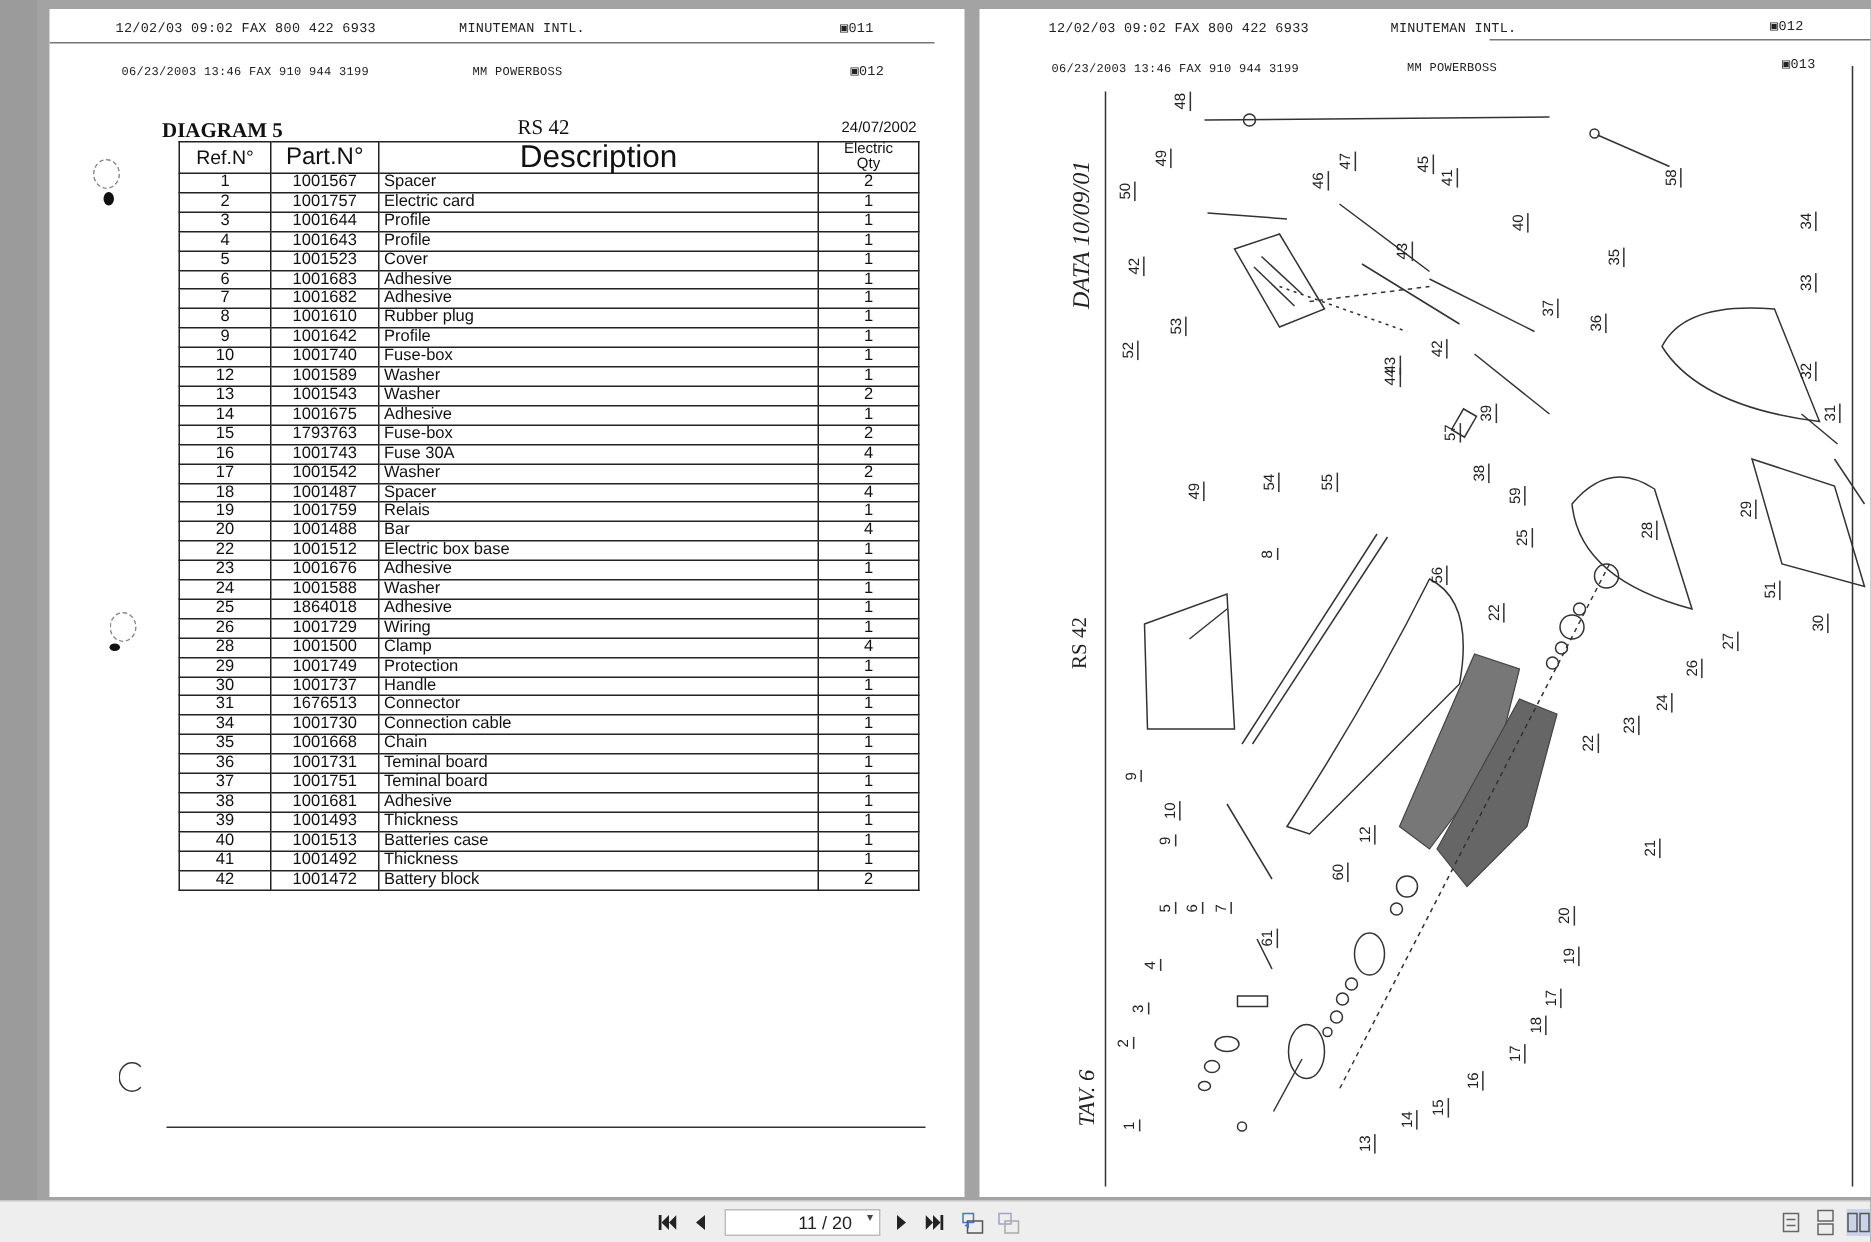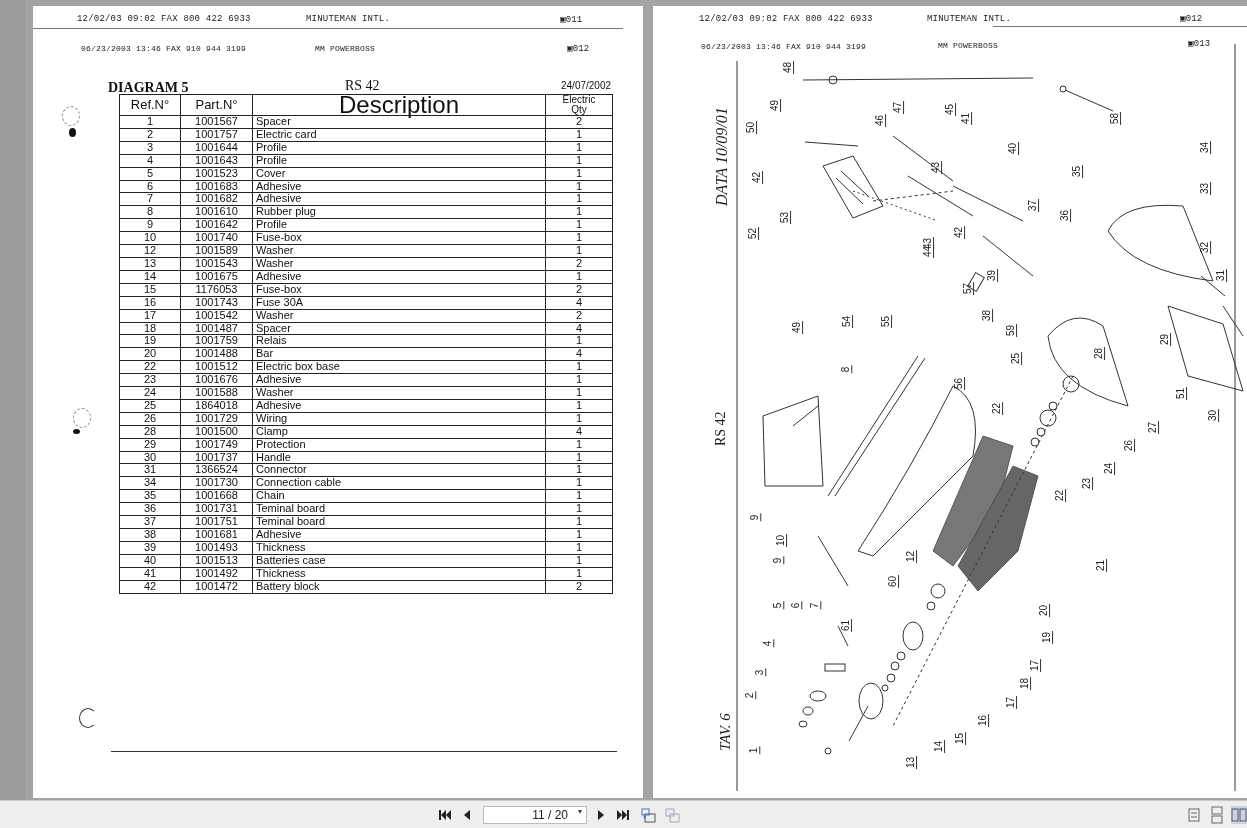--- a/index.html
+++ b/index.html
@@ -10,22 +10,22 @@
   .page.right { left:628px; width:612px; }
   .fax { position:absolute; font-family:"Liberation Mono", monospace; font-size:9px; color:#222; letter-spacing:0.2px; white-space:nowrap; }
   .fax-rule { position:absolute; height:1px; background:#777; }
   .diag-title { position:absolute; font-family:"Liberation Serif", serif; font-size:14px; font-weight:bold; color:#111; }
   .model { position:absolute; font-family:"Liberation Serif", serif; font-size:14px; color:#111; }
   .date { position:absolute; font-family:Liberation Sans, sans-serif; font-size:10px; color:#111; }
   table.parts { position:absolute; left:86px; top:88px; width:494px; border-collapse:collapse; font-size:11px; color:#111; }
   table.parts th, table.parts td { border:1px solid #222; padding:0; line-height:11.9px; height:11.9px; }
   table.parts th { font-weight:normal; }
   table.parts th.ref { width:60px; font-size:13px; }
-  table.parts th.part { width:71px; font-size:13px; }
-  table.parts th.desc { font-size:24px; }
+  table.parts th.part { width:71px; font-size:16px; }
+  table.parts th.desc { font-size:21px; }
   table.parts th.qty { width:66px; font-size:10px; line-height:10px; }
   table.parts td.c { text-align:center; }
   table.parts td.d { text-align:left; padding-left:3px; }
   .foot-rule { position:absolute; left:78px; top:745px; width:506px; height:1px; background:#333; }
   .foot { position:absolute; left:0; width:610px; top:752px; text-align:center; font-family:"Liberation Serif", serif; font-size:9px; font-weight:bold; color:#222; }
   .punch { position:absolute; width:16px; height:18px; border:1px dashed #888; border-radius:50%; }
   .punch-fill { position:absolute; background:#111; border-radius:50%; }
   
   .vtext { position:absolute; transform:rotate(-90deg); transform-origin:left top; font-family:"Liberation Serif", serif; white-space:nowrap; color:#222; }
   .callout { position:absolute; transform:rotate(-90deg); transform-origin:center; font-family:"Liberation Sans", sans-serif; font-size:10px; color:#222; border-bottom:1px solid #333; line-height:10px; padding:0 1px; }
@@ -146,21 +146,21 @@
             <td class="c">2</td>
           </tr>
           <tr>
             <td class="c">14</td>
             <td class="c">1001675</td>
             <td class="d">Adhesive</td>
             <td class="c">1</td>
           </tr>
           <tr>
             <td class="c">15</td>
-            <td class="c">1176053</td>
+            <td class="c">1793763</td>
             <td class="d">Fuse-box</td>
             <td class="c">2</td>
           </tr>
           <tr>
             <td class="c">16</td>
             <td class="c">1001743</td>
             <td class="d">Fuse 30A</td>
             <td class="c">4</td>
           </tr>
           <tr>
@@ -230,21 +230,21 @@
             <td class="c">1</td>
           </tr>
           <tr>
             <td class="c">30</td>
             <td class="c">1001737</td>
             <td class="d">Handle</td>
             <td class="c">1</td>
           </tr>
           <tr>
             <td class="c">31</td>
-            <td class="c">1366524</td>
+            <td class="c">1676513</td>
             <td class="d">Connector</td>
             <td class="c">1</td>
           </tr>
           <tr>
             <td class="c">34</td>
             <td class="c">1001730</td>
             <td class="d">Connection cable</td>
             <td class="c">1</td>
           </tr>
           <tr>

